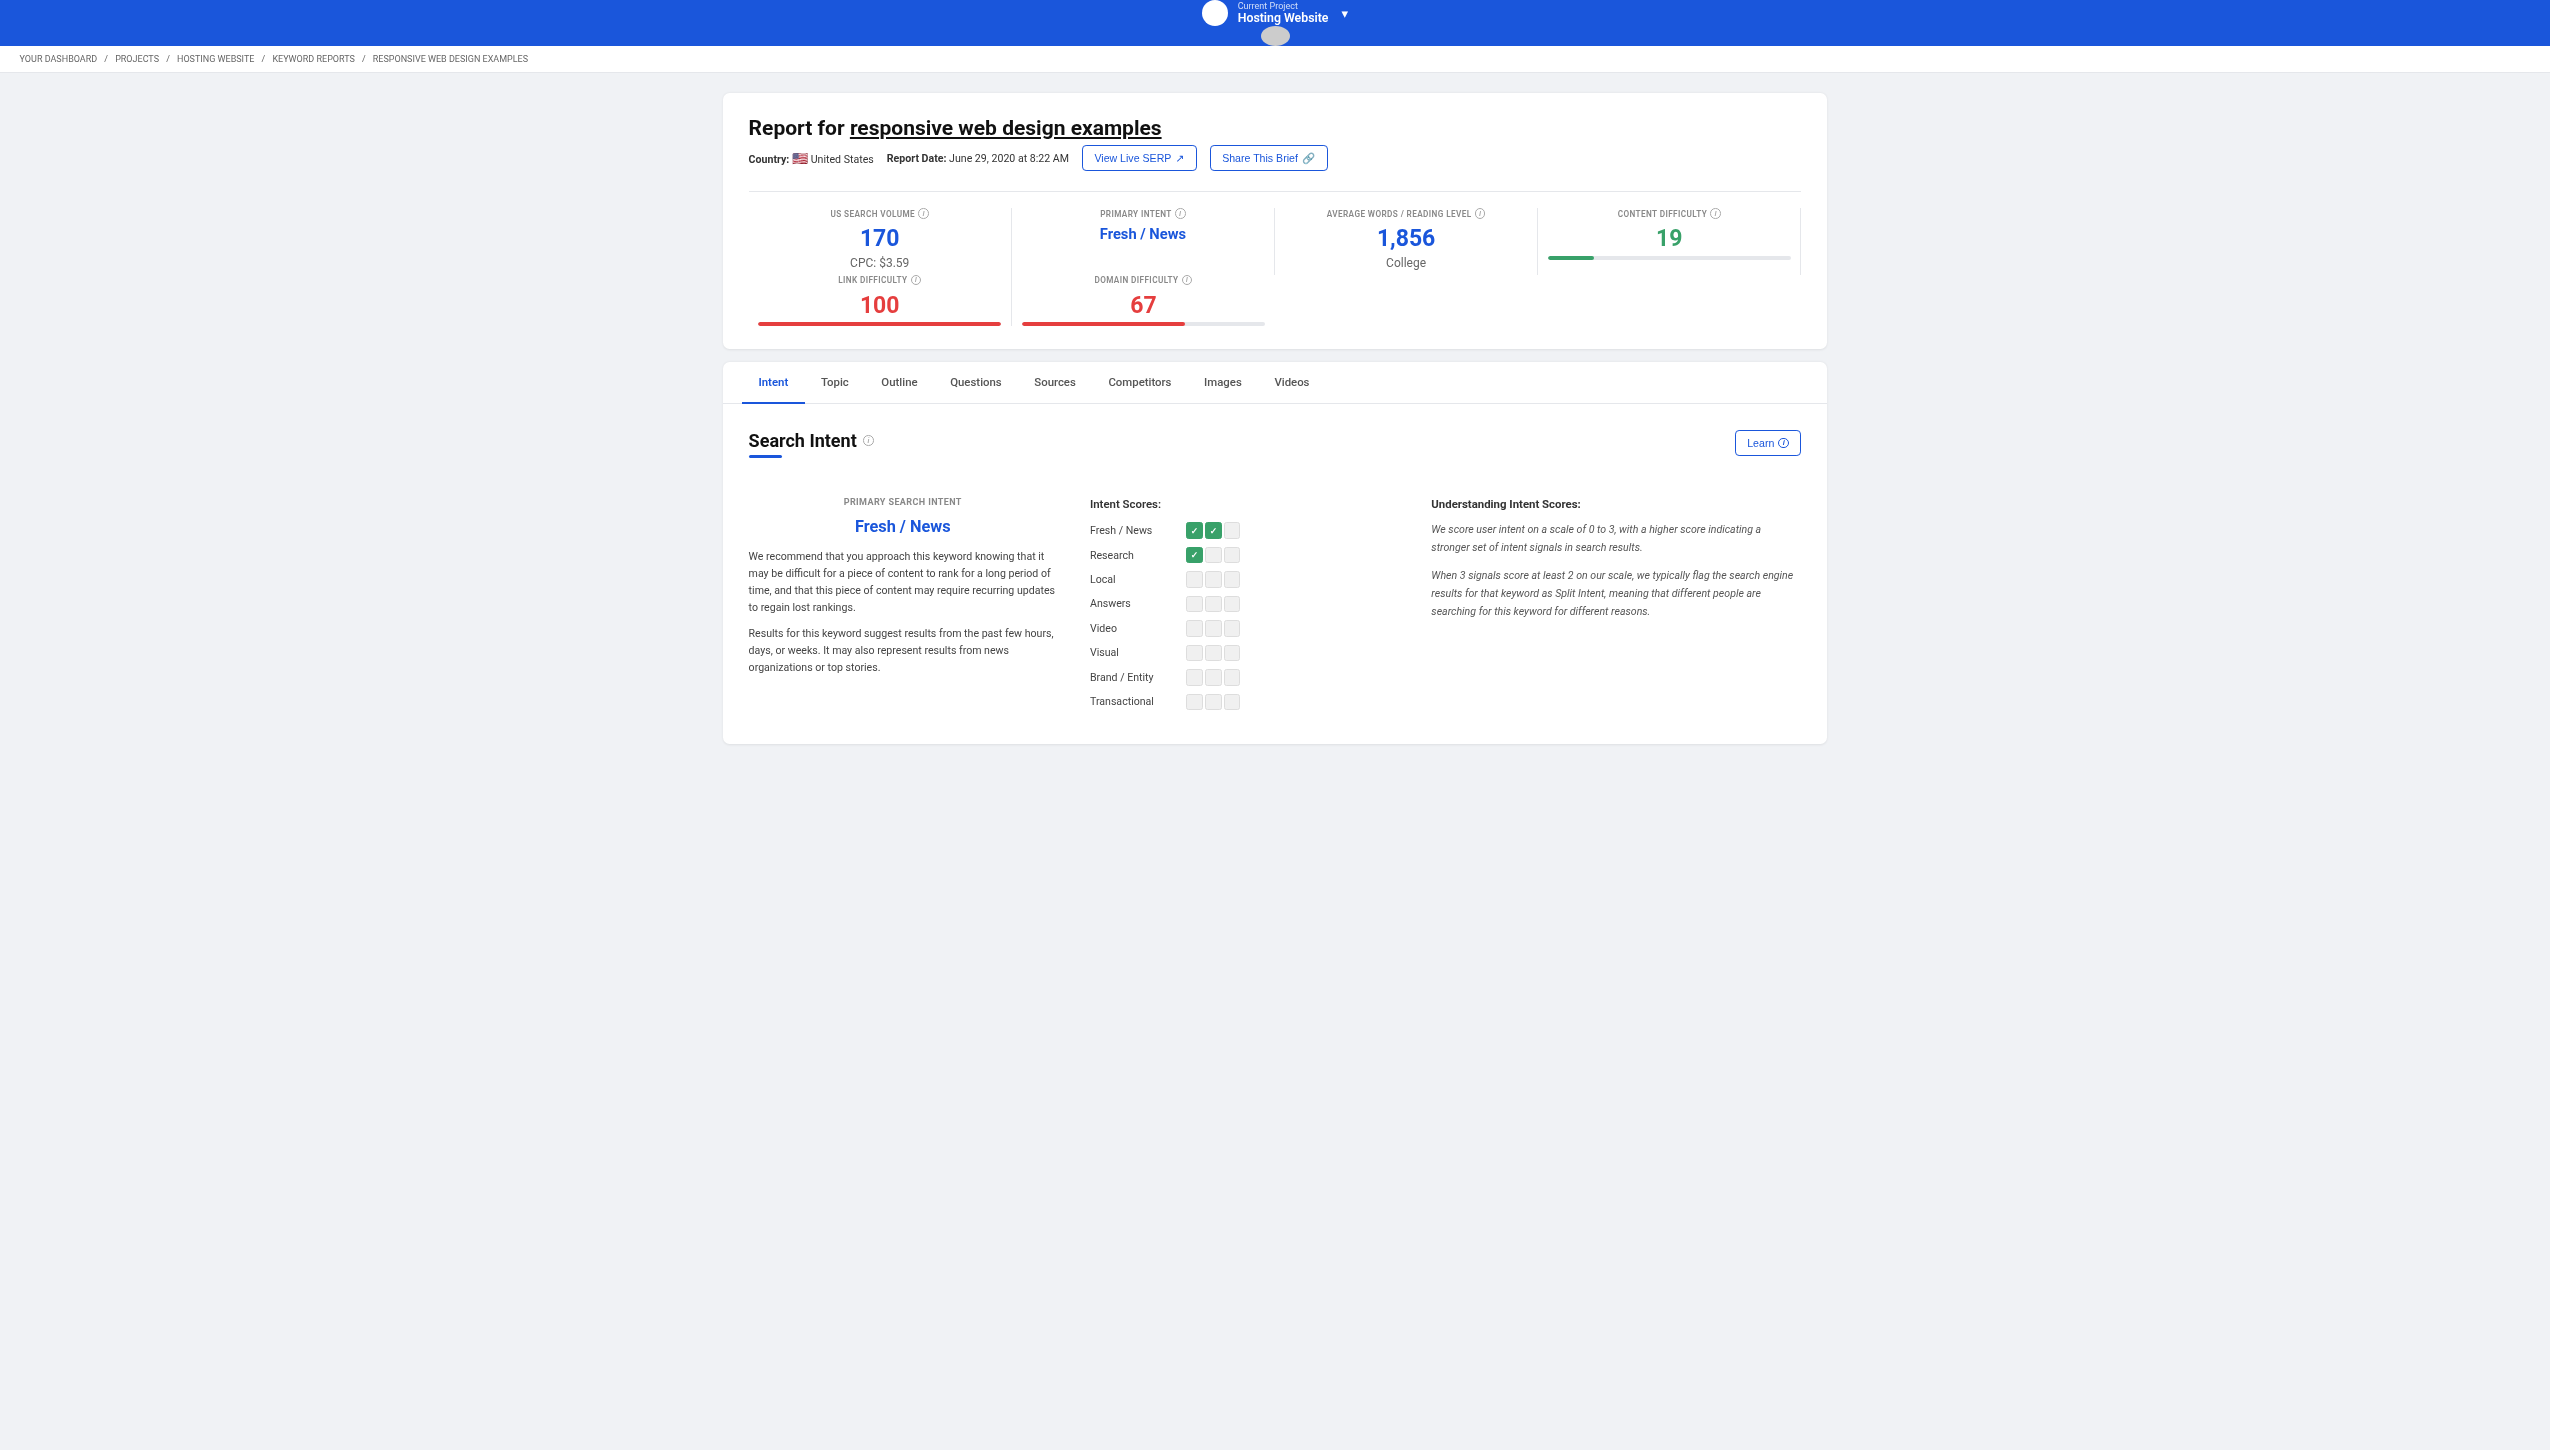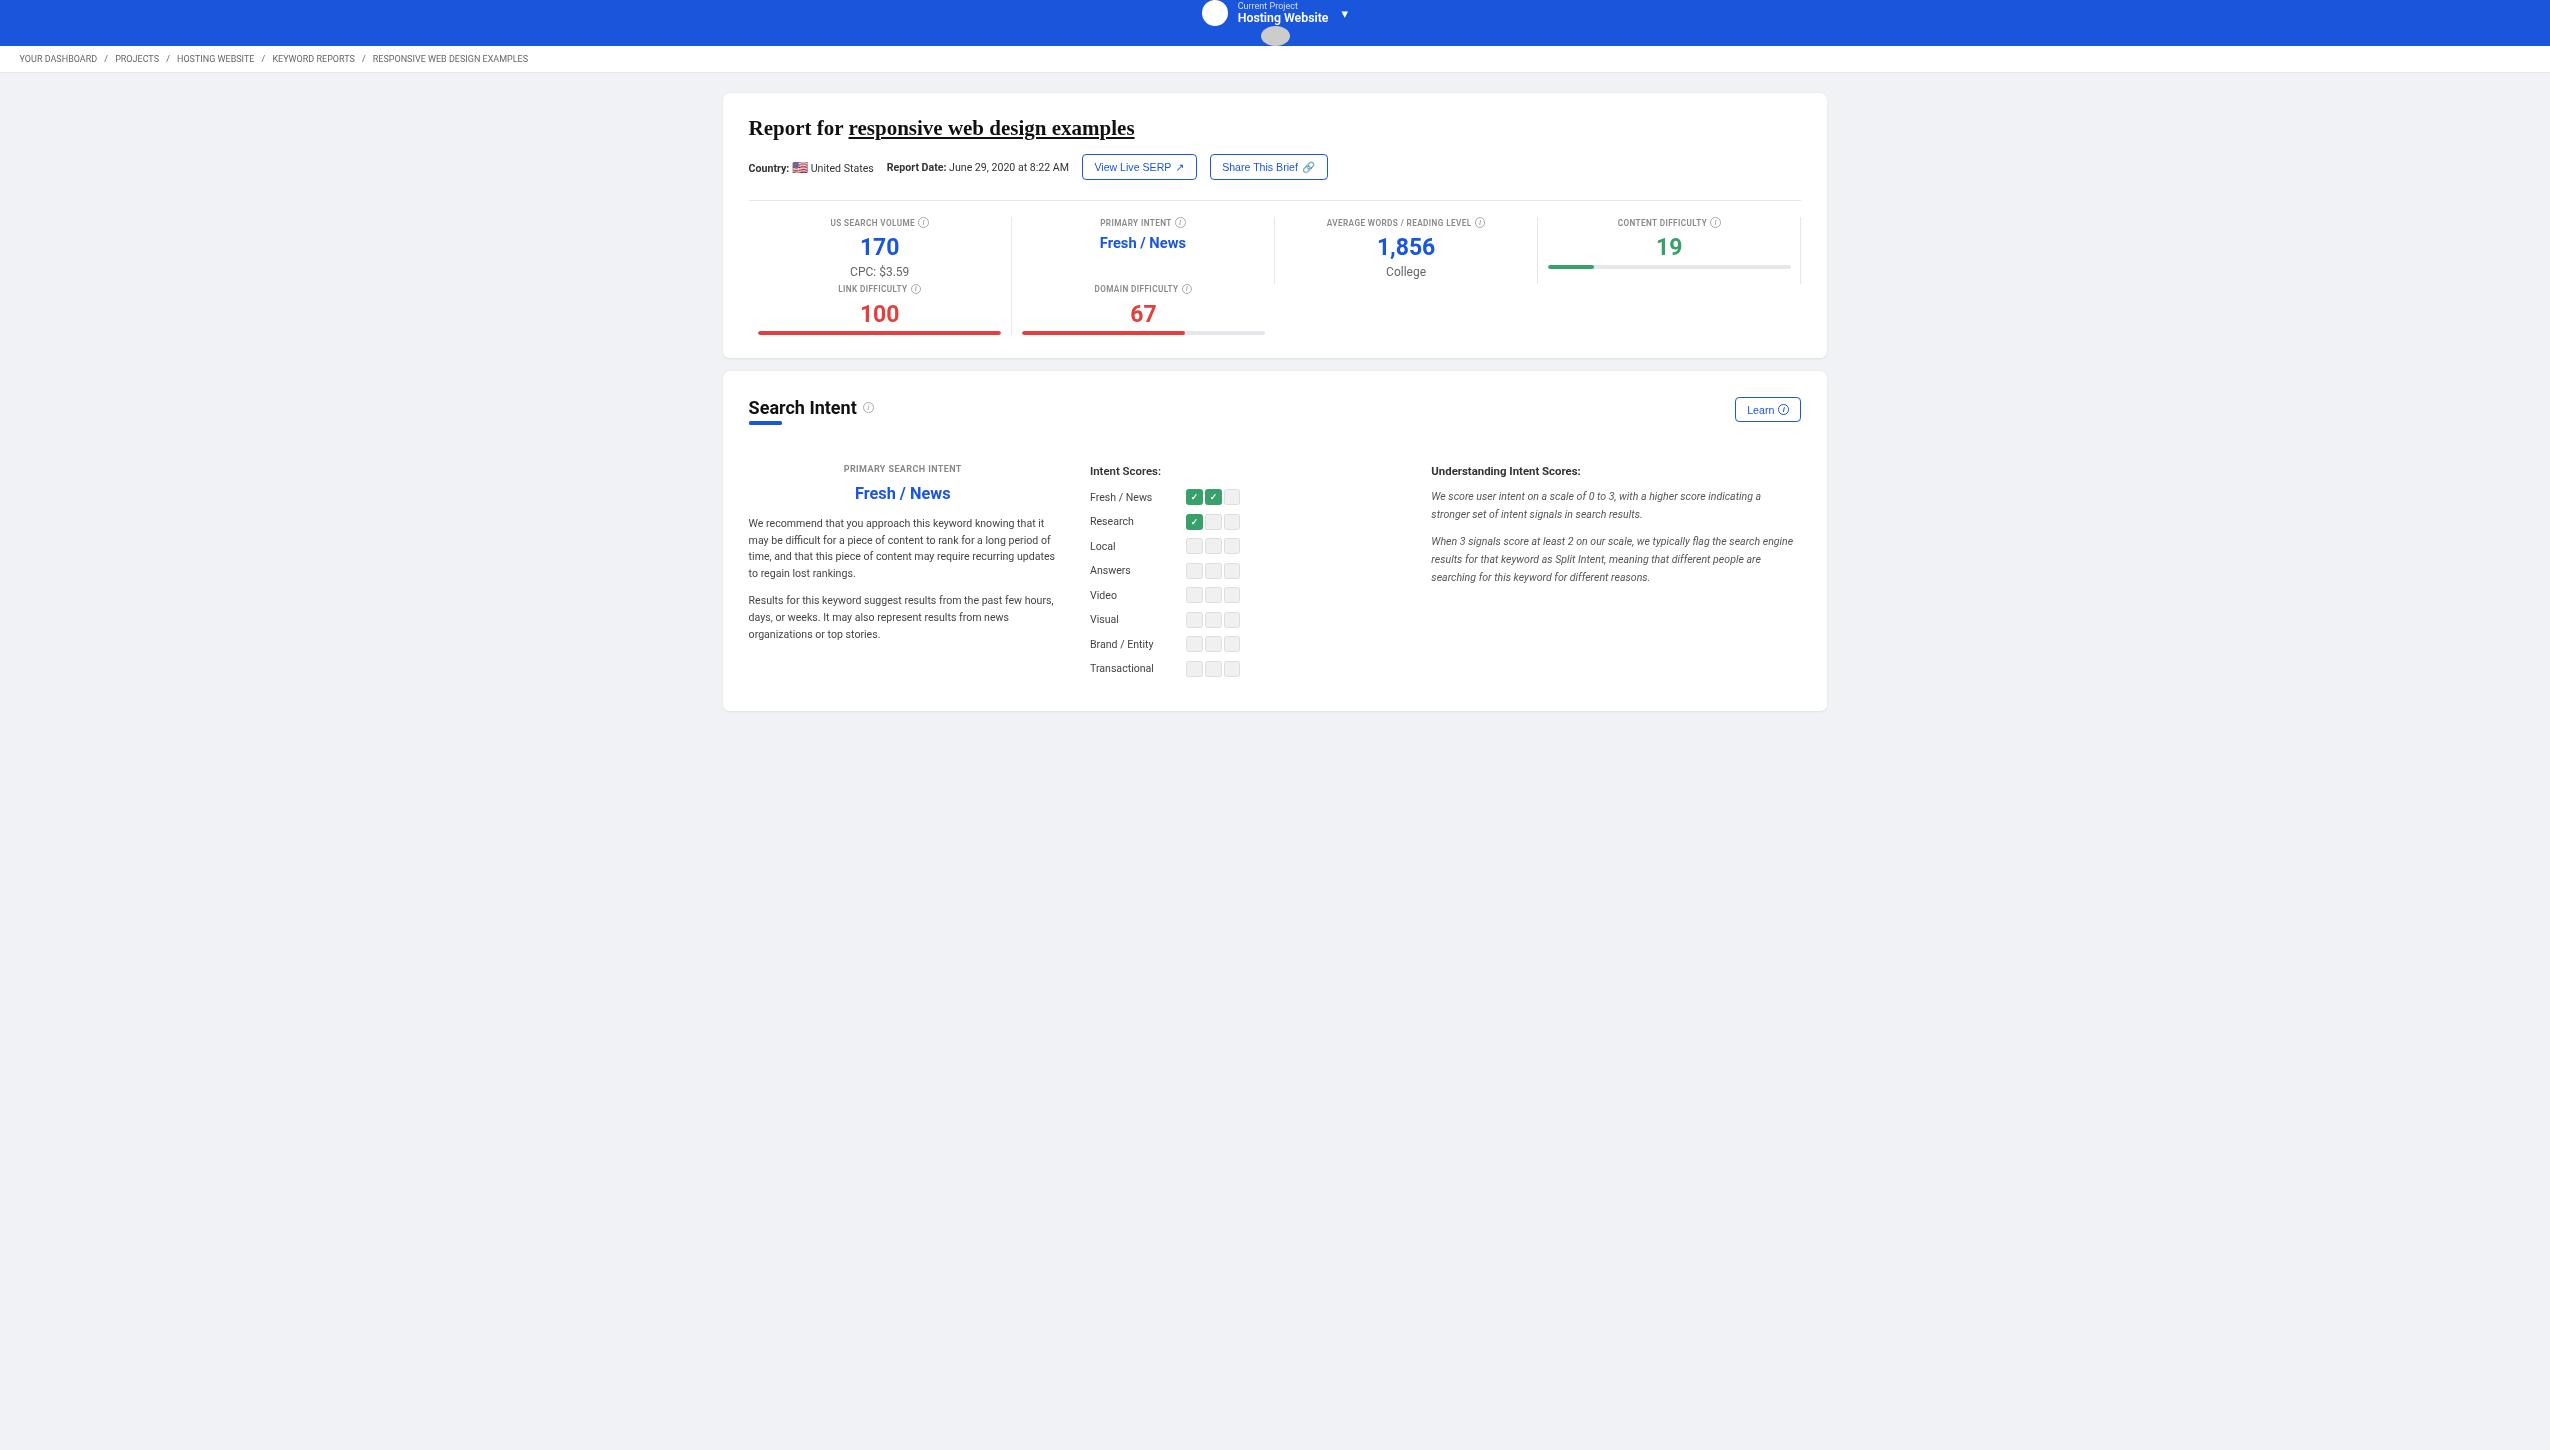--- a/index.html
+++ b/index.html
@@ -46,21 +46,21 @@
     .main { padding: 19.6px; max-width: 1144px; margin: 0 auto; }
 
     
     .report-card {
       background: white;
       border-radius: 6.5px;
       padding: 23px 26px;
       margin-bottom: 13px;
       box-shadow: 0 0.8px 2.5px rgba(0,0,0,0.08);
     }
-    .report-title { font-size: 21px; font-weight: 700; margin-bottom: 13px; color: #111; font-family: Liberation Serif, serif; }
+    .report-title { font-size: 21px; font-weight: 700; margin-bottom: 5px; color: #111; }
     .report-title .keyword { text-decoration: underline; color: #111; }
     .report-meta { display: flex; align-items: center; gap: 13px; margin-bottom: 19.6px; font-size: 10.6px; }
     .btn-outline {
       padding: 5.7px 11.4px;
       border: 1.2px solid #1a56db;
       border-radius: 4.1px;
       color: #1a56db;
       background: white;
       font-size: 10.6px;
       cursor: pointer;
@@ -363,20 +363,30 @@
         <div class="progress-bar">
           <div class="progress-fill" style="width:67%;background:#e53e3e;"></div>
         </div>
       </div>
     </div>
   </div>
 
 
   <div class="content-card">
 
+    <div class="sub-tabs">
+      <div class="sub-tab active">Intent</div>
+      <div class="sub-tab">Topic</div>
+      <div class="sub-tab">Outline</div>
+      <div class="sub-tab">Questions</div>
+      <div class="sub-tab">Sources</div>
+      <div class="sub-tab">Competitors</div>
+      <div class="sub-tab">Images</div>
+      <div class="sub-tab">Videos</div>
+    </div>
 
     <div class="intent-section">
       <div class="section-header-row">
         <div>
           <div class="section-title">
             <span>Search Intent</span>
             <span class="info-icon">i</span>
           </div>
           <div class="section-title-bar"></div>
         </div>

